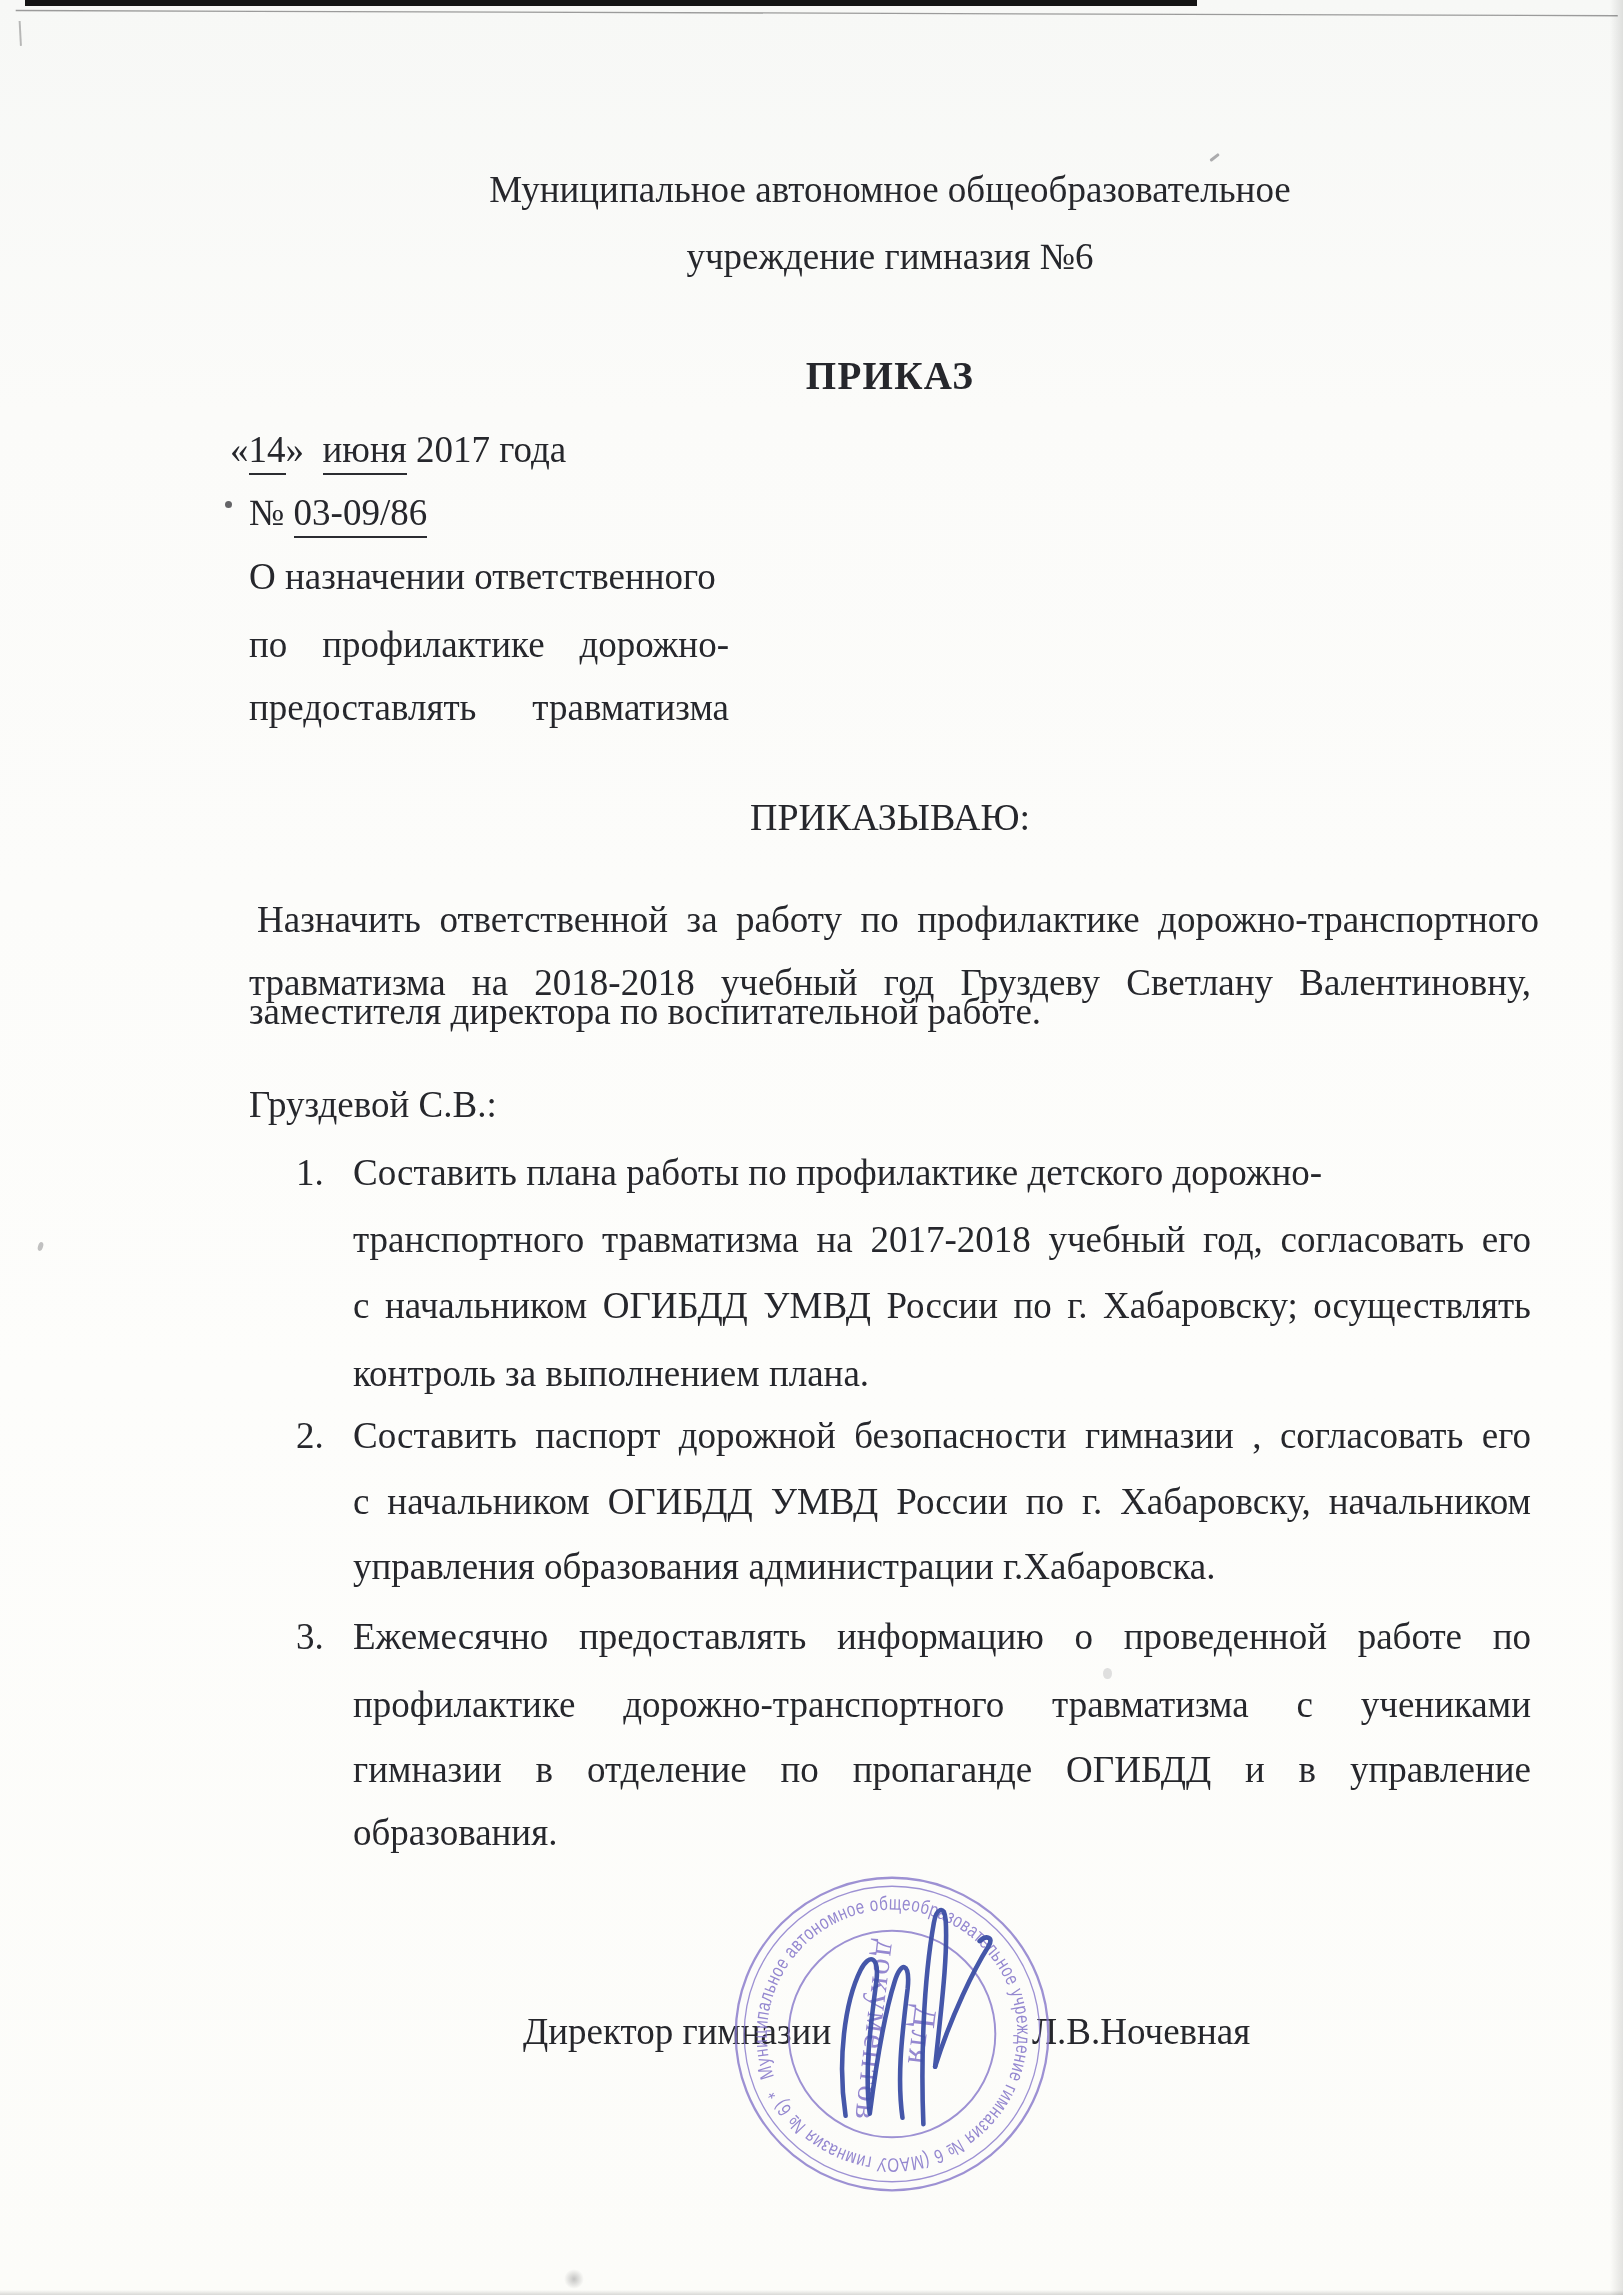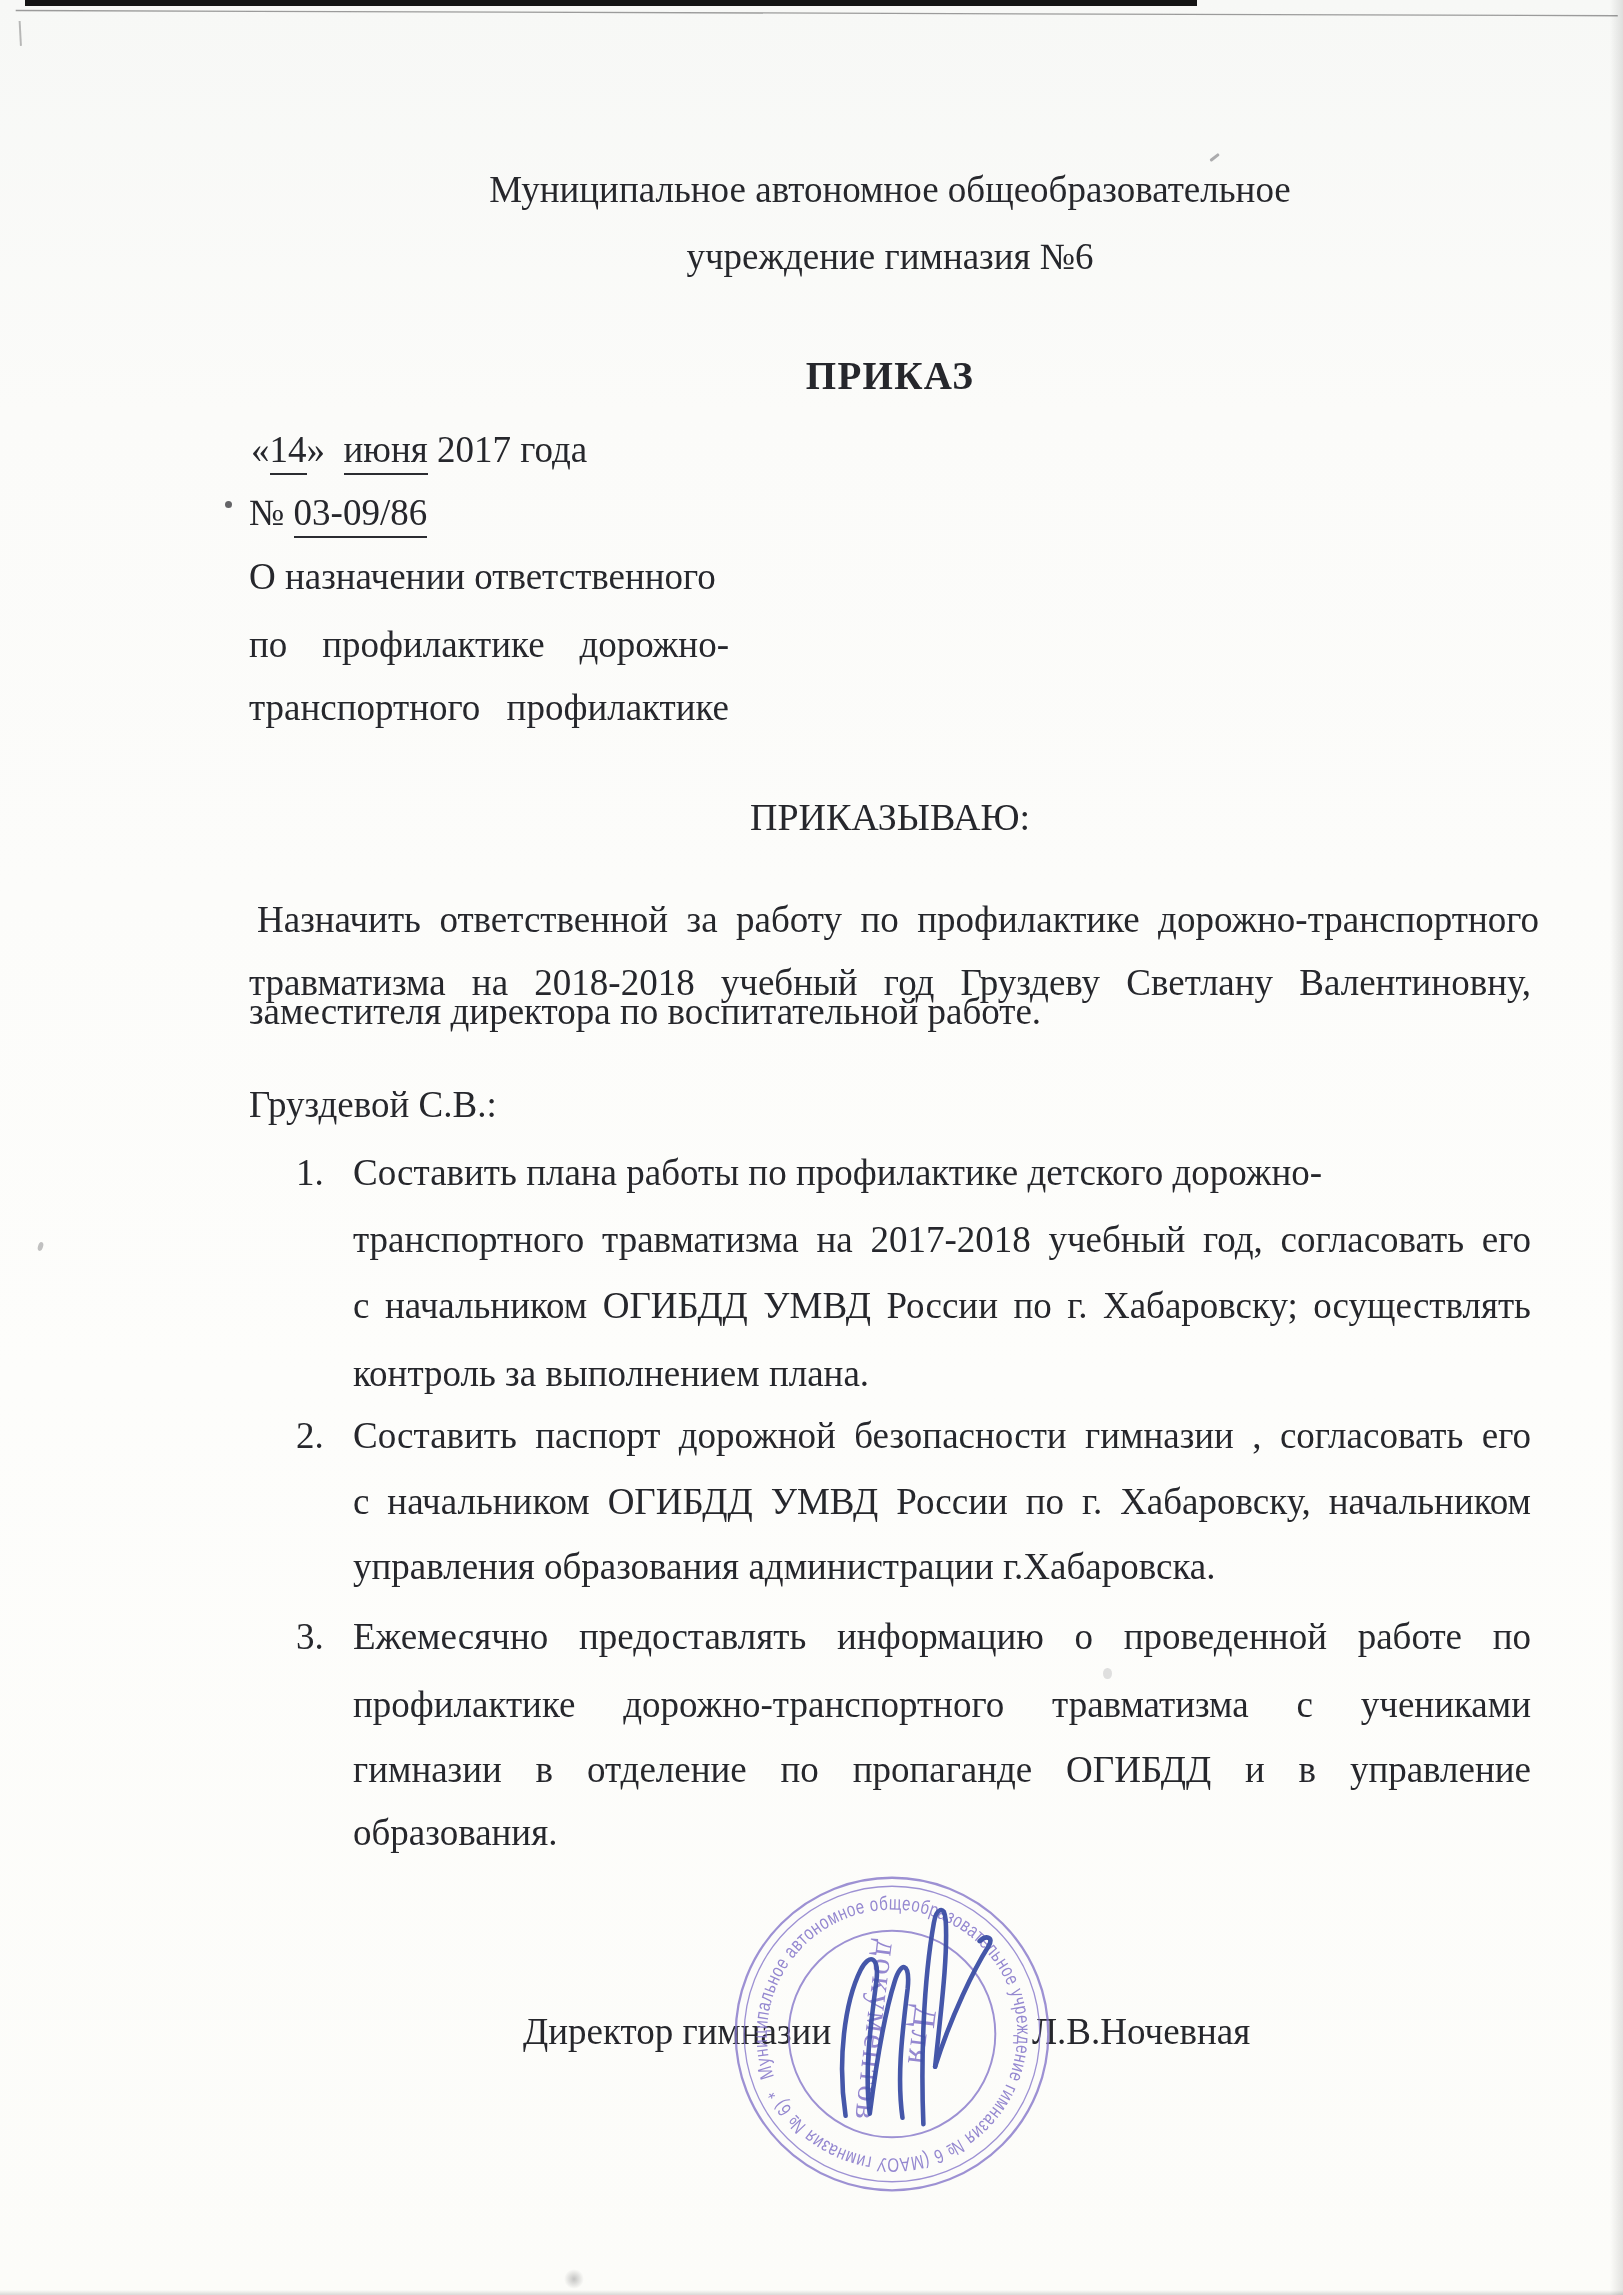--- a/index.html
+++ b/index.html
@@ -49,27 +49,27 @@
   <div class="speck" style="left:38px;top:1242px;width:5.2px;height:9.2px;background:#77777a;opacity:.45;transform:rotate(18deg);"></div>
   <div class="speck" style="left:1209px;top:156px;width:11px;height:2.6px;background:#97979a;opacity:.8;transform:rotate(-38deg);border-radius:1.3px;"></div>
   <div class="speck" style="left:1103px;top:1668px;width:8.5px;height:11px;background:#9a9a9e;opacity:.3;"></div>
   <div class="speck" style="left:564px;top:2269px;width:19.6px;height:19.6px;background:radial-gradient(circle,#8a8a8a,transparent 70%);opacity:.5;"></div>
 
   <div class="ln center" style="top:166px;">Муниципальное автономное общеобразовательное</div>
   <div class="ln center" style="top:233px;">учреждение гимназия №6</div>
 
   <div class="ln center title" style="top:352px;font-weight:bold;">ПРИКАЗ</div>
 
-  <div class="ln" style="left:251px;top:426px;text-align:center;"><span>«</span><span class="u">14</span><span>»</span> <span class="u">июня</span> <span>2017 года</span></div>
+  <div class="ln" style="left:230px;top:426px;text-align:center;"><span>«</span><span class="u">14</span><span>»</span> <span class="u">июня</span> <span>2017 года</span></div>
 
   <div class="ln" style="left:249px;top:489px;"><span>№</span> <span class="u">03-09/86</span></div>
 
   <div class="ln subj" style="top:553px;">О назначении ответственного</div>
   <div class="ln subj just" style="top:621px;">по профилактике дорожно-</div>
-  <div class="ln subj just" style="top:684px;">транспортного профилактике</div>
+  <div class="ln subj just" style="top:684px;">предоставлять травматизма</div>
 
   <div class="ln center" style="top:794px;font-size:38px;">ПРИКАЗЫВАЮ:</div>
 
   <div class="ln para just" style="top:896px;margin-left:8px;">Назначить ответственной за работу по профилактике дорожно-транспортного</div>
   <div class="ln para just" style="top:959px;">травматизма на 2018-2018 учебный год Груздеву Светлану Валентиновну,</div>
   <div class="ln para" style="top:988px;">заместителя директора по воспитательной работе.</div>
 
   <div class="ln" style="left:249px;top:1081px;">Груздевой С.В.:</div>
 
   <div class="ln li-num" style="top:1149px;">1.</div>

